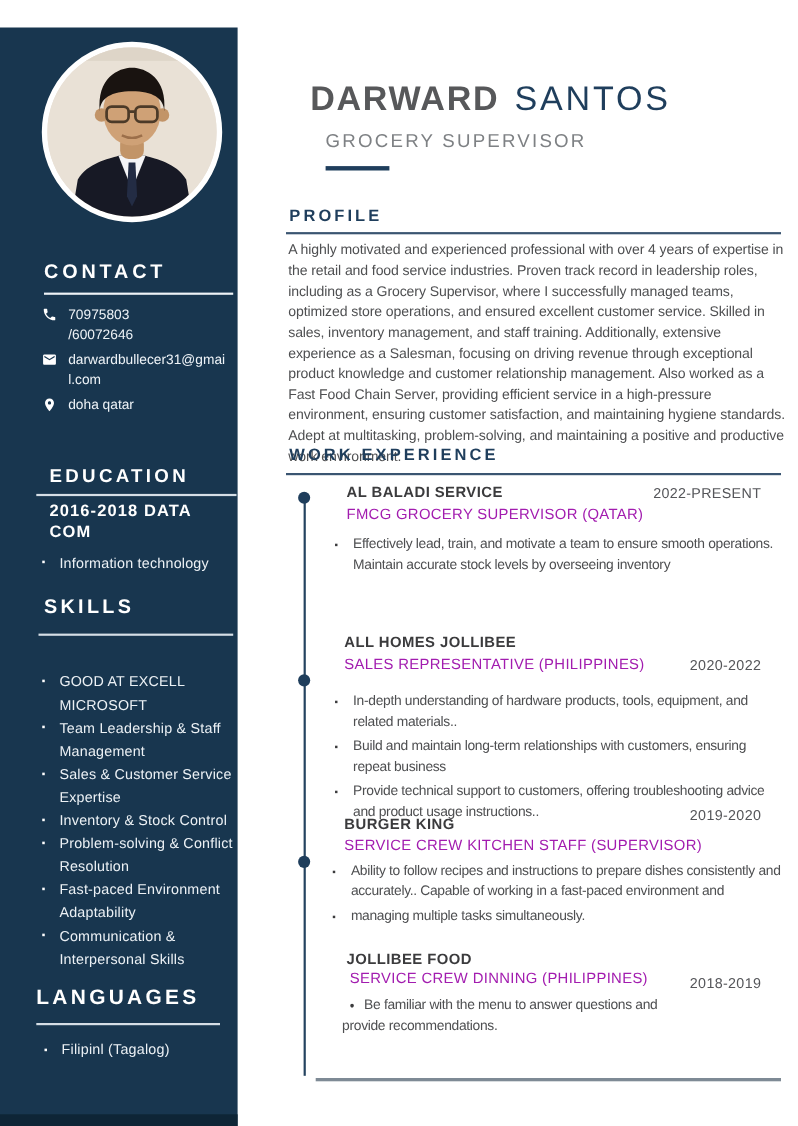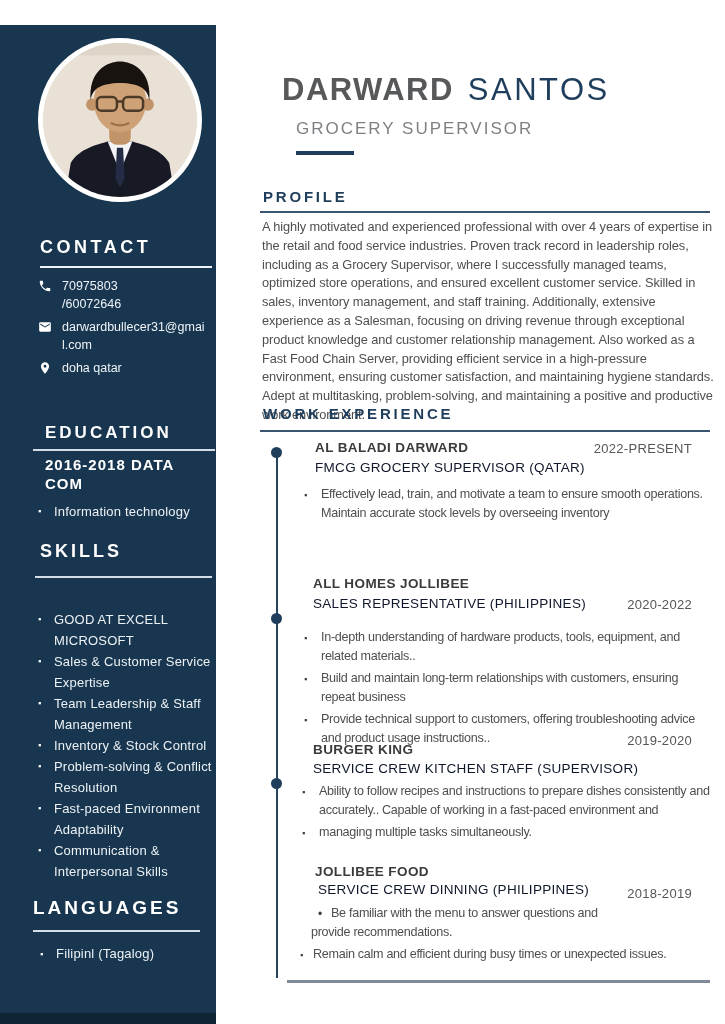--- a/index.html
+++ b/index.html
@@ -44,21 +44,21 @@
   .main-h { position:absolute; font-size:15px; font-weight:bold; letter-spacing:2.8px; color:#1F3E5C; }
   .main-rule { position:absolute; height:2px; background:#3A5571; }
 
   .profile-text { position:absolute; left:262px; top:218px; width:452px; font-size:12.8px; line-height:18.8px; color:#4E4F51; letter-spacing:-0.1px; }
 
   
   .tl-line { position:absolute; left:276px; top:448px; width:2px; height:530px; background:#24435F; }
   .tl-dot { position:absolute; left:271px; width:11px; height:11px; border-radius:50%; background:#1F3E5C; }
 
   .company { position:absolute; font-size:13.5px; font-weight:bold; color:#3B3B3D; letter-spacing:0.4px; }
-  .role { position:absolute; font-size:13.5px; color:#0f172a; letter-spacing:0.3px; }
+  .role { position:absolute; font-size:13.5px; color:#a21caf; letter-spacing:0.3px; }
   .job-date { position:absolute; right:33px; font-size:13px; color:#55565A; letter-spacing:0.3px; }
 
   .job-bullets { position:absolute; list-style:none; }
   .job-bullets li { position:relative; padding-left:17px; font-size:12.6px; line-height:19px; color:#4E4F51; letter-spacing:-0.3px; margin-bottom:3px; }
   .job-bullets li::before { content:"▪"; position:absolute; left:0; top:1px; font-size:9px; color:#3B3B3D; }
 
   .bullets-1 { left:304px; top:485px; width:408px; }
   .bullets-2 { left:304px; top:628px; width:408px; }
   .bullets-3 { left:302px; top:782px; width:414px; }
   .bullets-4 { left:300px; top:904px; width:420px; }
@@ -139,22 +139,22 @@
     <div class="sb-rule" style="left:33px; top:424px; width:182px;"></div>
     <div class="edu-period">2016-2018 DATA COM</div>
     <ul class="sb-list edu-list">
       <li>Information technology</li>
     </ul>
 
     <div class="sb-h" style="left:40px; top:516px; letter-spacing:3px;">SKILLS</div>
     <div class="sb-rule" style="left:35px; top:551px; width:177px;"></div>
     <ul class="sb-list skills-list">
       <li>GOOD AT EXCELL MICROSOFT</li>
+      <li>Team Leadership &amp; Staff Management</li>
       <li>Sales &amp; Customer Service Expertise</li>
-      <li>Team Leadership &amp; Staff Management</li>
       <li>Inventory &amp; Stock Control</li>
       <li>Problem-solving &amp; Conflict Resolution</li>
       <li>Fast-paced Environment Adaptability</li>
       <li>Communication &amp; Interpersonal Skills</li>
     </ul>
 
     <div class="sb-h" style="left:33px; top:872px; font-size:19px; letter-spacing:3px;">LANGUAGES</div>
     <div class="sb-rule" style="left:33px; top:905px; width:167px;"></div>
     <ul class="sb-list lang-list">
       <li>Filipinl (Tagalog)</li>
@@ -174,21 +174,21 @@
   <div class="profile-text">A highly motivated and experienced professional with over 4 years of expertise in the retail and food service industries. Proven track record in leadership roles, including as a Grocery Supervisor, where I successfully managed teams, optimized store operations, and ensured excellent customer service. Skilled in sales, inventory management, and staff training. Additionally, extensive experience as a Salesman, focusing on driving revenue through exceptional product knowledge and customer relationship management. Also worked as a Fast Food Chain Server, providing efficient service in a high-pressure environment, ensuring customer satisfaction, and maintaining hygiene standards. Adept at multitasking, problem-solving, and maintaining a positive and productive work environment.</div>
 
   <div class="main-h" style="left:263px; top:405px;">WORK EXPERIENCE</div>
   <div class="main-rule" style="left:260px; top:430px; width:450px;"></div>
 
   <div class="tl-line"></div>
   <div class="tl-dot" style="top:447px;"></div>
   <div class="tl-dot" style="top:613px;"></div>
   <div class="tl-dot" style="top:778px;"></div>
 
-  <div class="company" style="left:315px; top:440px;">AL BALADI DARWARD</div>
+  <div class="company" style="left:315px; top:440px;">AL BALADI SERVICE</div>
   <div class="job-date" style="top:441px;">2022-PRESENT</div>
   <div class="role" style="left:315px; top:460px;">FMCG GROCERY SUPERVISOR (QATAR)</div>
   <ul class="job-bullets bullets-1">
     <li>Effectively lead, train, and motivate a team to ensure smooth operations. Maintain accurate stock levels by overseeing inventory</li>
   </ul>
 
   <div class="company" style="left:313px; top:576px;">ALL HOMES JOLLIBEE</div>
   <div class="role" style="left:313px; top:596px;">SALES REPRESENTATIVE (PHILIPPINES)</div>
   <div class="job-date" style="top:597px;">2020-2022</div>
   <ul class="job-bullets bullets-2">
@@ -203,18 +203,17 @@
   <ul class="job-bullets bullets-3">
     <li>Ability to follow recipes and instructions to prepare dishes consistently and accurately.. Capable of working in a fast-paced environment and</li>
     <li>managing multiple tasks simultaneously.</li>
   </ul>
 
   <div class="company" style="left:315px; top:864px;">JOLLIBEE FOOD</div>
   <div class="role" style="left:318px; top:882px;">SERVICE CREW DINNING (PHILIPPINES)</div>
   <div class="job-date" style="top:886px;">2018-2019</div>
   <ul class="job-bullets bullets-4">
     <li class="narrow">Be familiar with the menu to answer questions and provide recommendations.</li>
-    <li>Remain calm and efficient during busy times or unexpected issues.</li>
   </ul>
 
   <div class="bottom-rule"></div>
 
 </div>
 
 </body></html>

